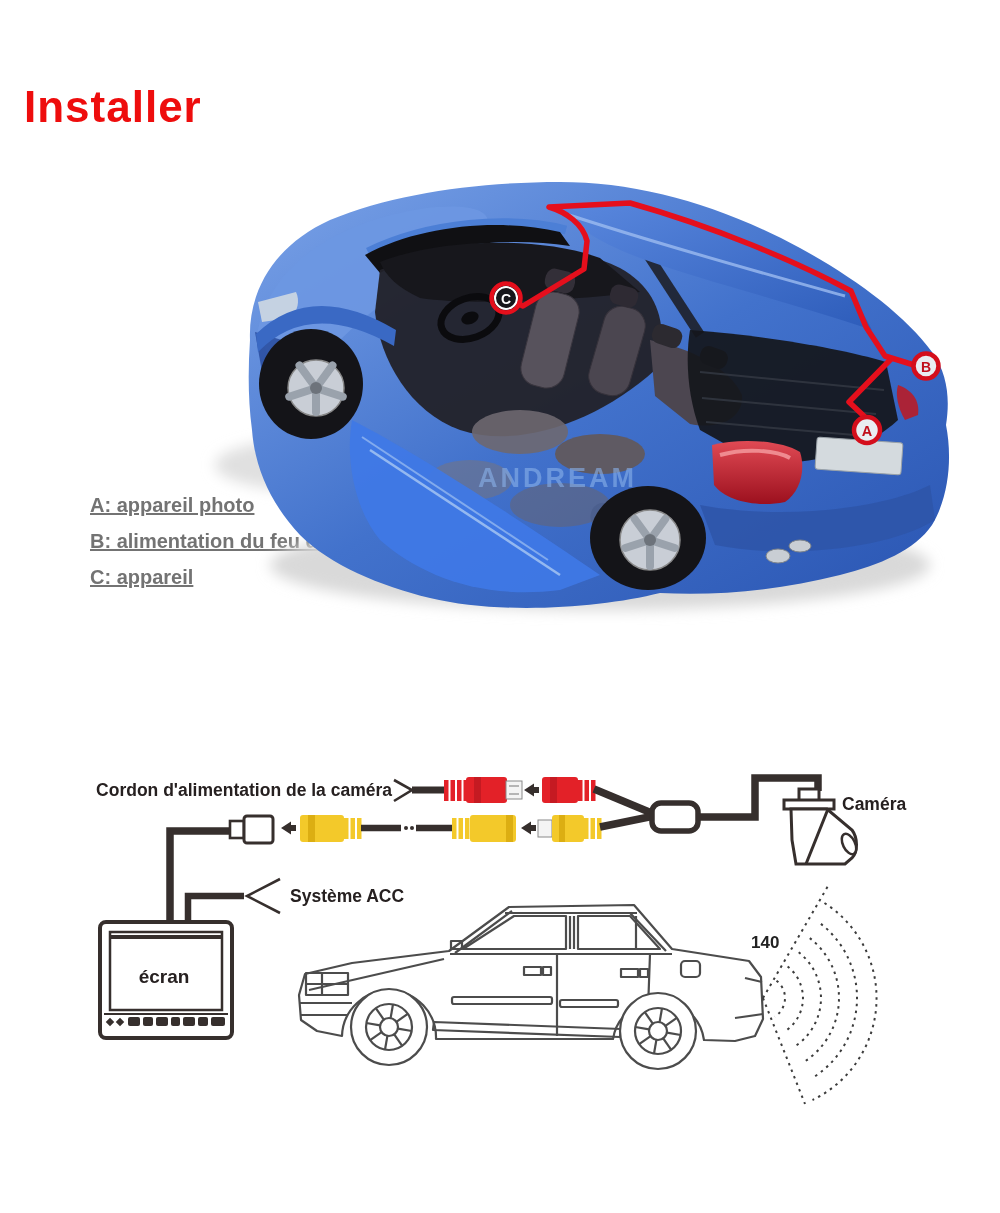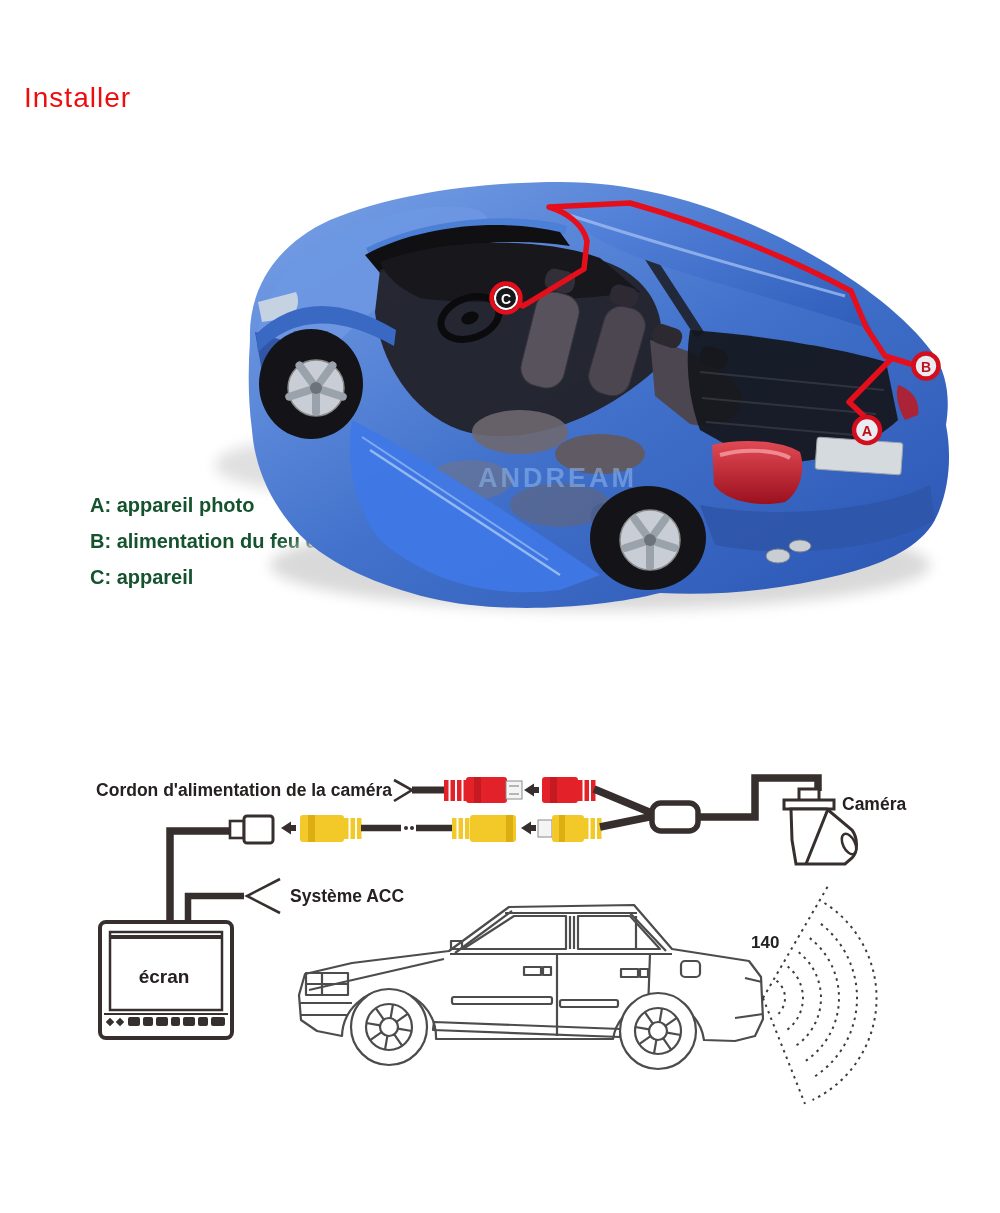--- a/index.html
+++ b/index.html
@@ -1,20 +1,20 @@
 <!DOCTYPE html>
 <html><head>
 <meta charset="utf-8">
 <style>
   html,body{margin:0;padding:0;}
   body{width:1000px;height:1213px;position:relative;background:#ffffff;overflow:hidden;
        font-family:"Liberation Sans", sans-serif;}
   .abs{position:absolute;}
-  .title{left:24px;top:82px;font-size:28px;font-weight:normal;color:#ee0d0d;letter-spacing:1px;}
-  .legend{left:90px;top:487px;font-size:20px;font-weight:bold;color:#14532d;}
+  .title{left:24px;top:82px;font-size:44px;font-weight:bold;color:#ee0d0d;letter-spacing:1px;}
+  .legend{left:90px;top:487px;font-size:20px;font-weight:bold;color:#737373;text-decoration:underline;}
   .legend div{height:36px;line-height:36px;white-space:nowrap;}
   svg text{font-family:"Liberation Sans", sans-serif;}
   .lbl{font-weight:bold;fill:#262020;font-size:17.5px;}
 </style>
 </head>
 <body>
 
 <div class="abs title">Installer</div>
 
 <div class="abs legend">

